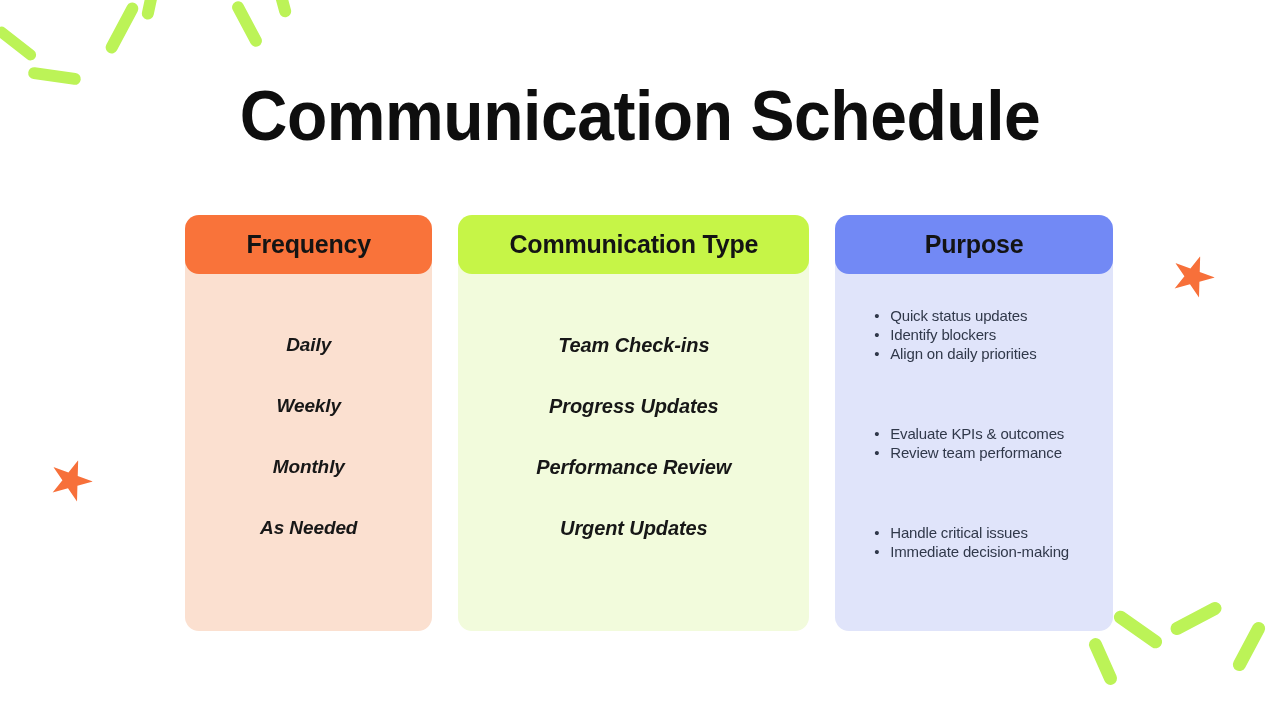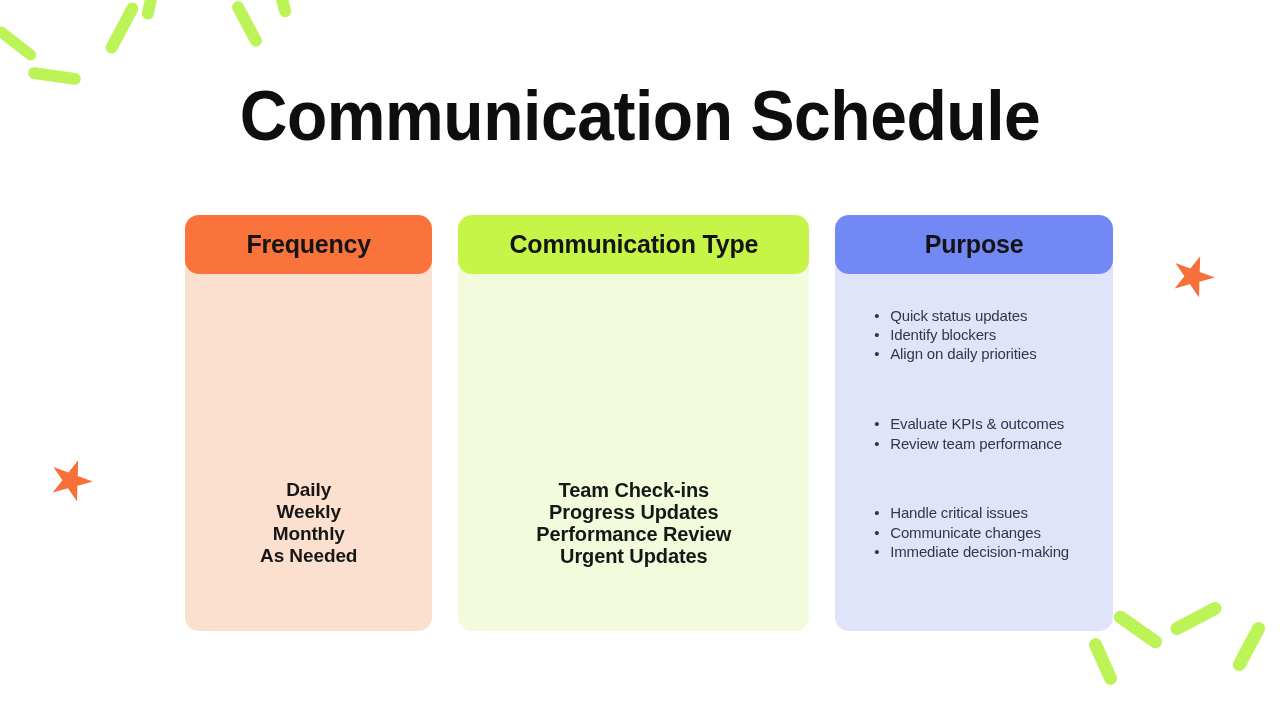--- a/index.html
+++ b/index.html
@@ -87,22 +87,23 @@
   .body-freq{background:#FBE0D0;}
   .body-type{background:#F2FBDC;}
   .body-purpose{background:#E0E4FA;}
 
   
   .cells{
     height:100%;
     display:flex;
     flex-direction:column;
     box-sizing:border-box;
-    padding:60px 8px 64px 8px;
-    justify-content:flex-end;
+    padding:60px 8px 92px 8px;
+    justify-content:space-between;
+    font-style:italic;
   }
   .cell{
     text-align:center;
     font-size:19px;
     font-weight:700;
     color:#171717;
     letter-spacing:-0.1px;
     line-height:22px;
   }
   .col-type .cell{font-size:20px;}
@@ -194,21 +195,20 @@
             <li>Quick status updates</li>
             <li>Identify blockers</li>
             <li>Align on daily priorities</li>
           </ul>
           <ul class="group">
             <li>Evaluate KPIs &amp; outcomes</li>
             <li>Review team performance</li>
           </ul>
           <ul class="group">
             <li>Handle critical issues</li>
-            <li>Communicate changes</li>
             <li>Immediate decision-making</li>
           </ul>
         </div>
       </div>
     </div>
 
   </div>
 </div>
 
 </body></html>

